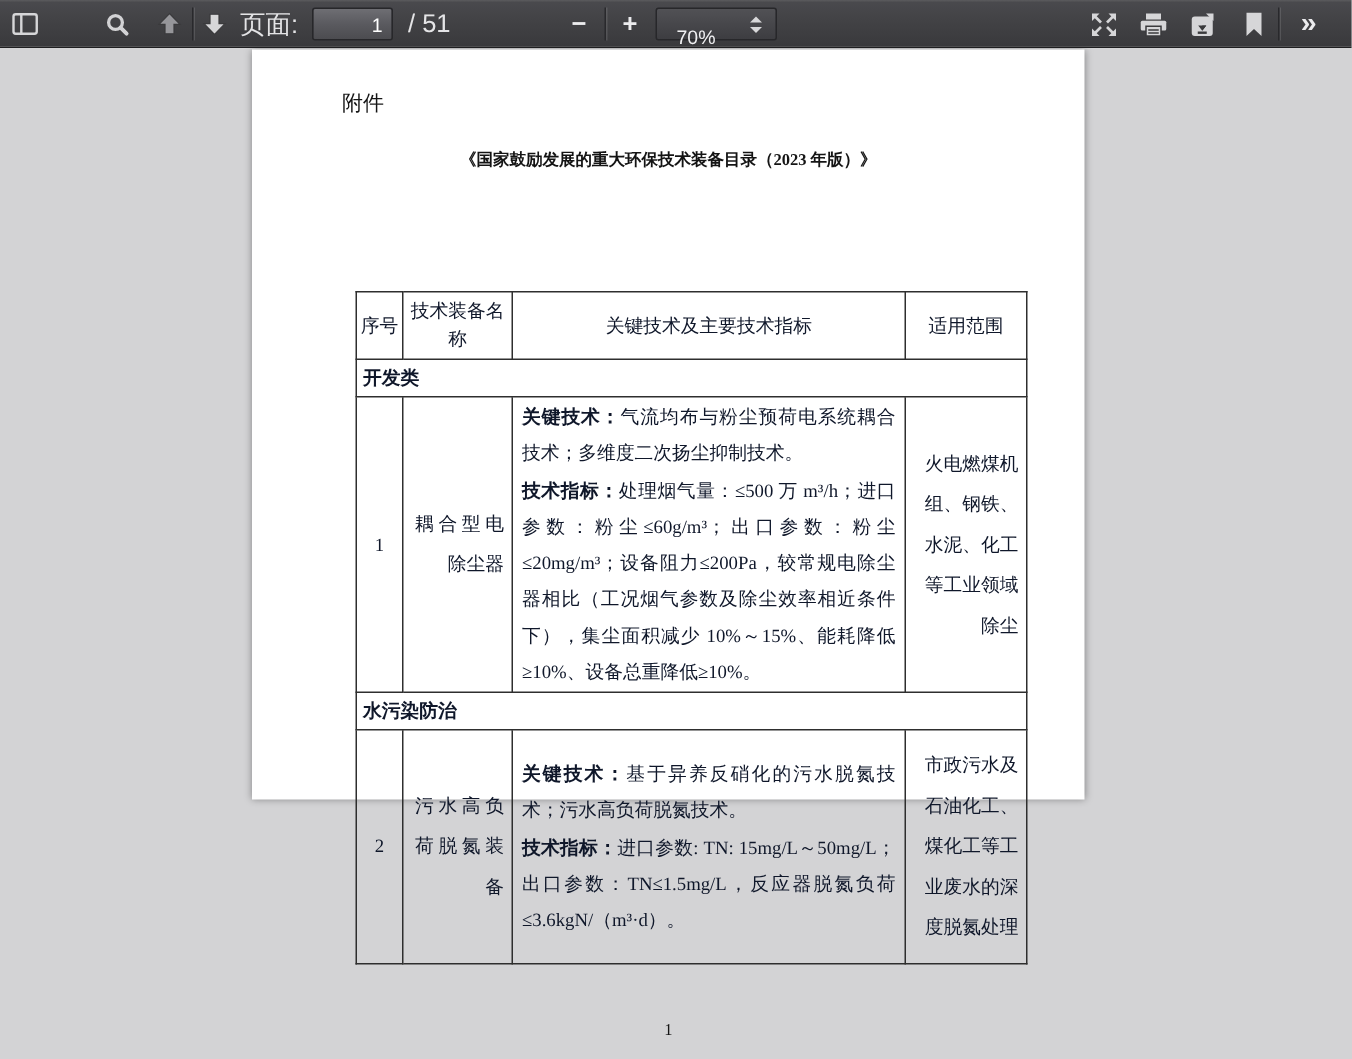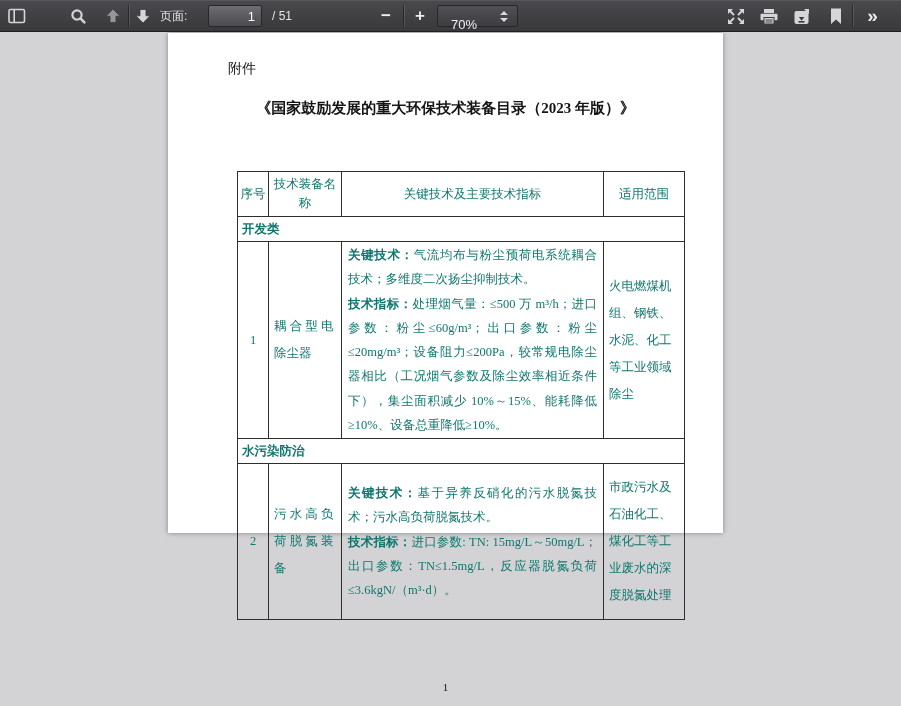--- a/index.html
+++ b/index.html
@@ -9,21 +9,21 @@
   .toolbar {
     position:absolute; top:0; left:0; width:901px; height:32px;
     background:linear-gradient(180deg,#4a4a4e 0%,#424245 45%,#39393c 100%);
     border-bottom:1px solid #1e1e20;
     box-shadow:inset 0 1px 0 rgba(255,255,255,0.08);
     z-index:10;
   }
   .tb-item { position:absolute; top:0; height:32px; display:flex; align-items:center; justify-content:center; }
   .tb-btn { cursor:default; }
   .tb-sep { position:absolute; top:5px; width:1px; height:22px; background:#29292c; box-shadow:1px 0 0 rgba(255,255,255,0.12); }
-  .tb-label { color:#e4e4e6; font-size:12px; }
+  .tb-label { color:#e4e4e6; font-size:17px; }
   .page-input {
     position:absolute; left:208px; top:5px; width:54px; height:22px;
     background:linear-gradient(180deg,#6e6e73 0%,#5a5a5f 50%,#4c4c50 100%);
     border:1px solid #27272a; border-radius:2px;
     color:#ffffff; font-size:13px; text-align:right; padding-right:6px;
     outline:none; font-family:"Liberation Sans", sans-serif;
   }
   .zoom-select {
     position:absolute; left:437px; top:5px; width:81px; height:22px;
     background:linear-gradient(180deg,#515155 0%,#454549 60%,#3d3d41 100%);
@@ -38,34 +38,34 @@
   .chevrons { color:#ececee; font-size:19px; font-weight:bold; letter-spacing:-1px; }
 
   
   .viewer { position:absolute; top:33px; left:0; width:901px; height:673px; background:#d3d3d5; }
   .pdf-page {
     position:absolute; left:168px; top:0; width:555px; height:500px;
     background:#ffffff; box-shadow:0 0 5px rgba(0,0,0,0.38);
     color:#141414; font-family:"Liberation Serif","DejaVu Serif",serif;
   }
   .attachment { position:absolute; left:60px; top:27px; font-size:14px; }
-  .doc-title  { position:absolute; left:0; top:66px; width:100%; text-align:center; font-size:15px; font-weight:bold; }
+  .doc-title  { position:absolute; left:0; top:66px; width:100%; text-align:center; font-size:11px; font-weight:bold; }
   .doc-subtitle { position:absolute; left:0; top:99px; width:100%; text-align:center; font-size:17px; font-weight:bold; }
 
   table.catalog {
-    position:absolute; left:69px; top:138px; width:447px;
+    position:absolute; left:69px; top:161px; width:447px;
     border-collapse:collapse; table-layout:fixed;
-    font-size:12.5px; color:#0f766e;
+    font-size:12.5px; color:#0f172a;
   }
   table.catalog td { border:1px solid #2e2e2e; vertical-align:middle; }
   .c1 { width:31px; }  .c2 { width:73px; }  .c3 { width:262px; }  .c4 { width:81px; }
   td.hdr { text-align:center; line-height:19px; height:45px; padding:0 2px; }
   td.section { font-weight:bold; height:25px; padding-left:4px; }
   td.num { text-align:center; }
-  td.name, td.scope { padding:0 5px; line-height:27px; }
+  td.name, td.scope { padding:0 5px; line-height:27px;text-align:right; }
   .preline { white-space:pre-line; }
   td.tech { padding:1px 6px; vertical-align:middle; }
   td.tech p { text-align:justify; line-height:24.3px; margin:0; }
   td.tech .lbl { font-weight:bold; }
   .page-footer { position:absolute; left:0; top:648px; width:100%; text-align:center; font-size:11px; }
 
   svg .ic { fill:#d6d6d8; }
   svg .ic-dim { fill:#96969a; }
 </style>
 </head>

